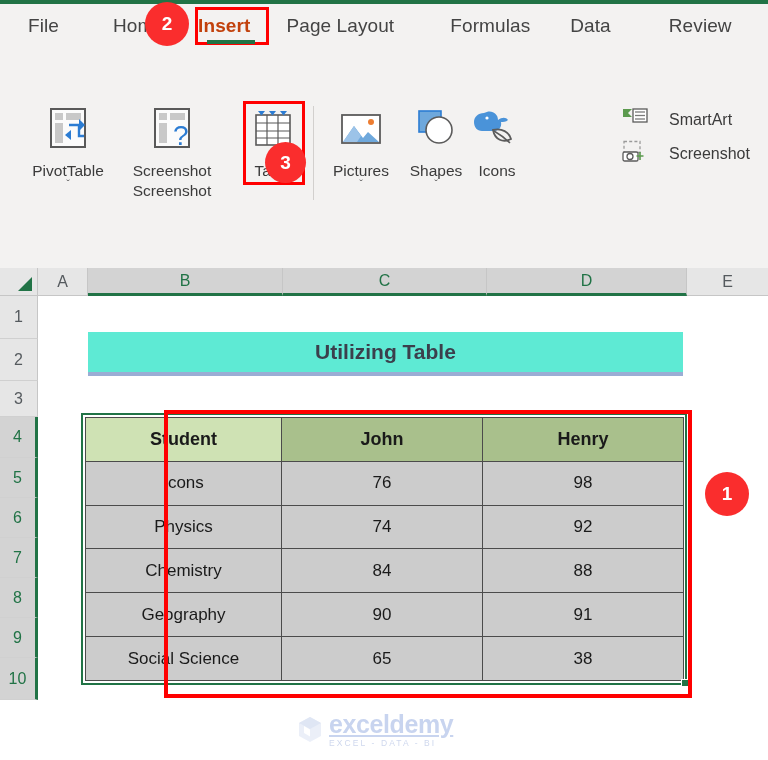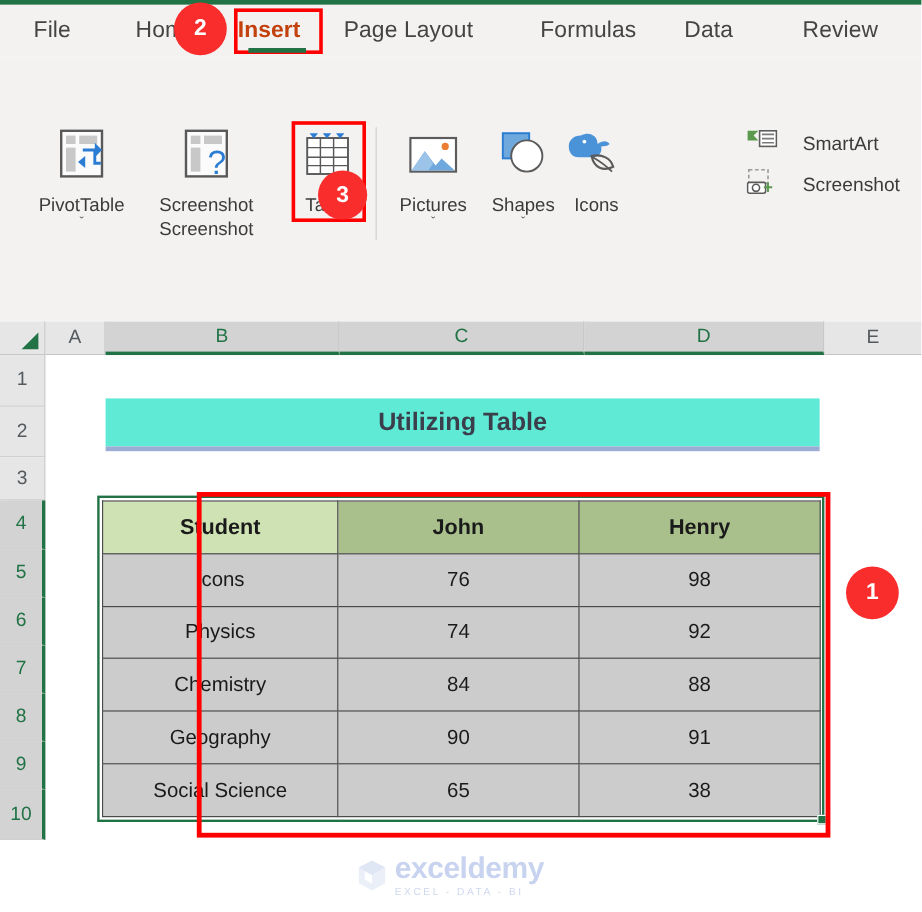--- a/index.html
+++ b/index.html
@@ -244,21 +244,21 @@
 
   
   .watermark {
     position: absolute; left: 297px; top: 712px;
     display: flex; align-items: center; gap: 6px; z-index: 3;
   }
   .wm-cube {
     width: 26px; height: 28px; position: relative; opacity: .55;
   }
   .wm-text { line-height: 1; }
-  .wm-main { font-size: 25px; font-weight: bold; color: #c8d4ef; letter-spacing: -.4px; }
+  .wm-main { font-size: 25px; font-weight: bold; color: #c8d4ef; letter-spacing: -.4px; text-decoration: underline; }
   .wm-sub  { font-size: 8.5px; color: #cfd8ee; letter-spacing: 2.1px; margin-top: 2px; }
 </style>
 </head>
 <body>
 
 <div id="app">
 
   <div class="top-strip"></div>
 
   <div class="ribbon-tabs">

